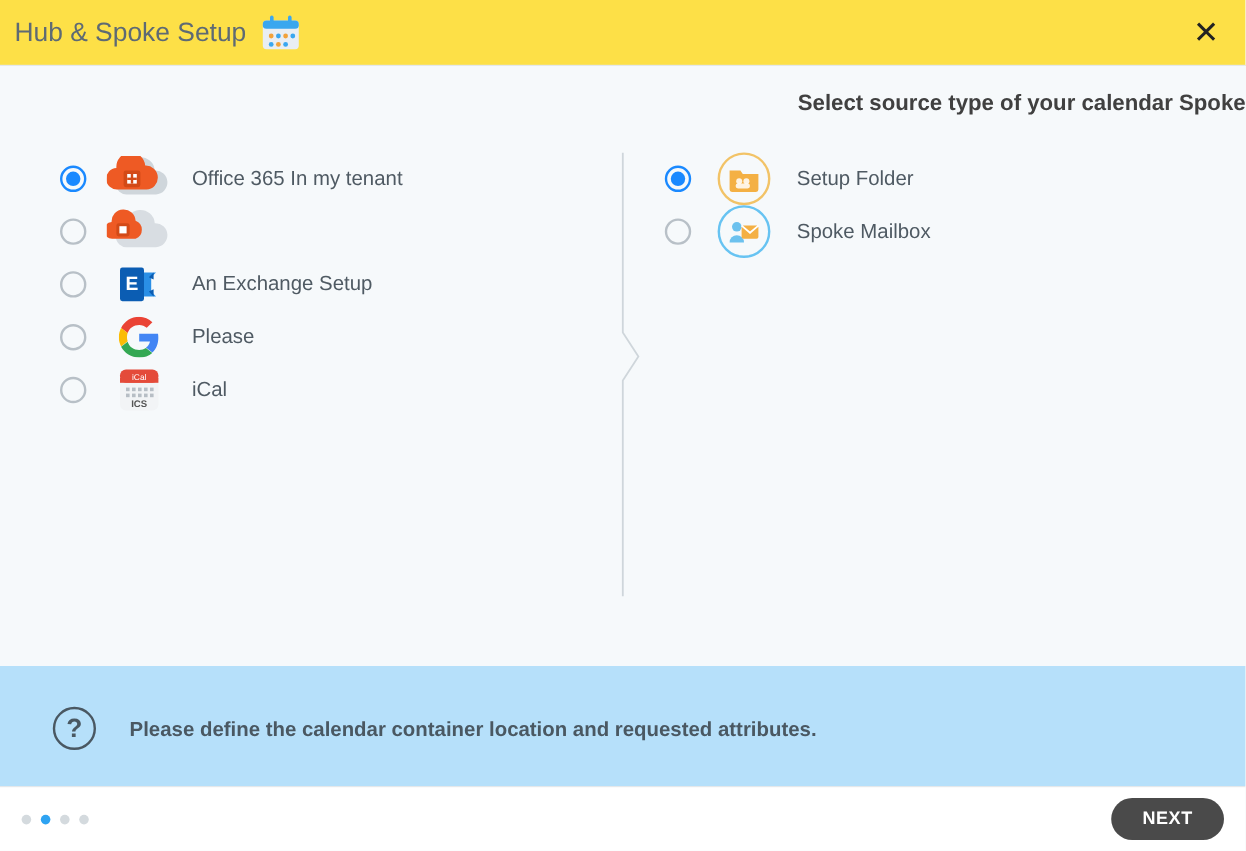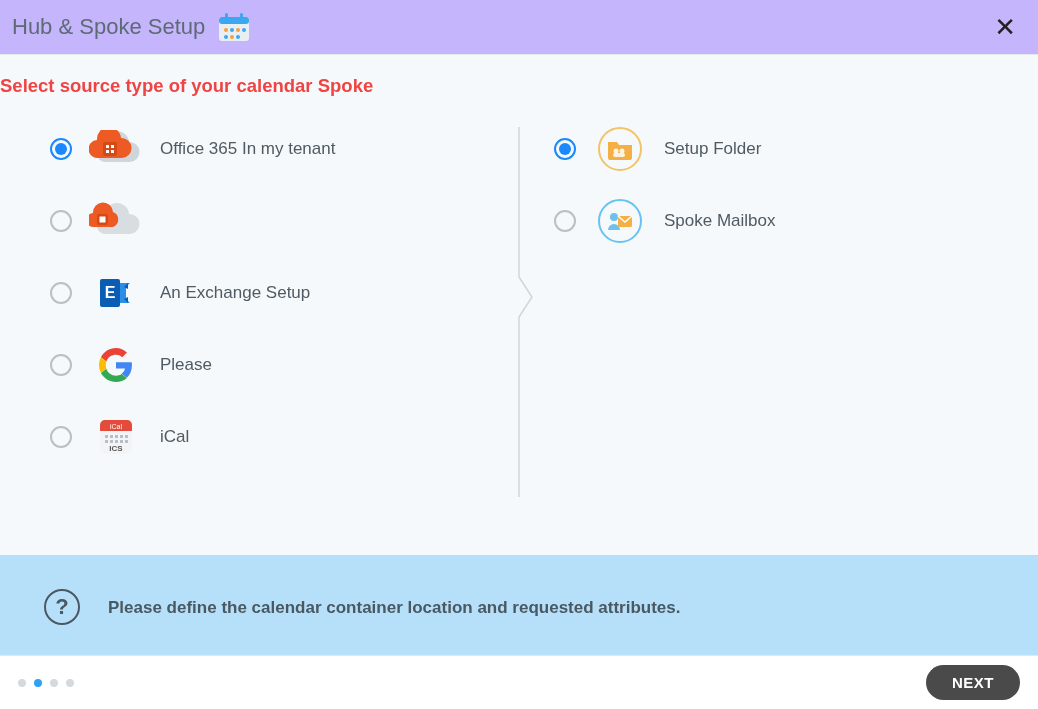--- a/index.html
+++ b/index.html
@@ -8,21 +8,21 @@
     width: 1038px;
     height: 709px;
     background: #f6f9fb;
     overflow: hidden;
     display: flex;
     flex-direction: column;
     color: #333;
   }
   
   .header {
-    background: #c4b5fd;
+    background: #fde047;
     border-bottom: 1px solid #e4e8eb;
     display: flex;
     align-items: center;
     justify-content: space-between;
     padding: 10px 18px 10px 12px;
   }
   .header-left { display: flex; align-items: center; gap: 12px; }
   .header-title {
     font-size: 22px;
     color: #5e6a74;
@@ -39,37 +39,36 @@
     line-height: 1;
     padding: 4px;
   }
   
   .main {
     flex: 1;
     display: flex;
     flex-direction: column;
   }
   .subtitle {
-    text-align: left;
+    text-align: right;
     font-size: 18.5px;
     font-weight: 600;
-    color: #ef4444;
+    color: #404040;
     margin: 20px 0 30px 0;
   }
   .columns {
     flex: 1;
     display: flex;
     padding: 0 30px;
     position: relative;
   }
   .col-left, .col-right {
     flex: 1;
     display: flex;
     flex-direction: column;
-    gap: 28px;
     padding: 0 20px;
   }
   .divider-wrap {
     width: 30px;
     display: flex;
     align-items: flex-start;
     justify-content: center;
     position: relative;
     padding-top: 0;
   }

